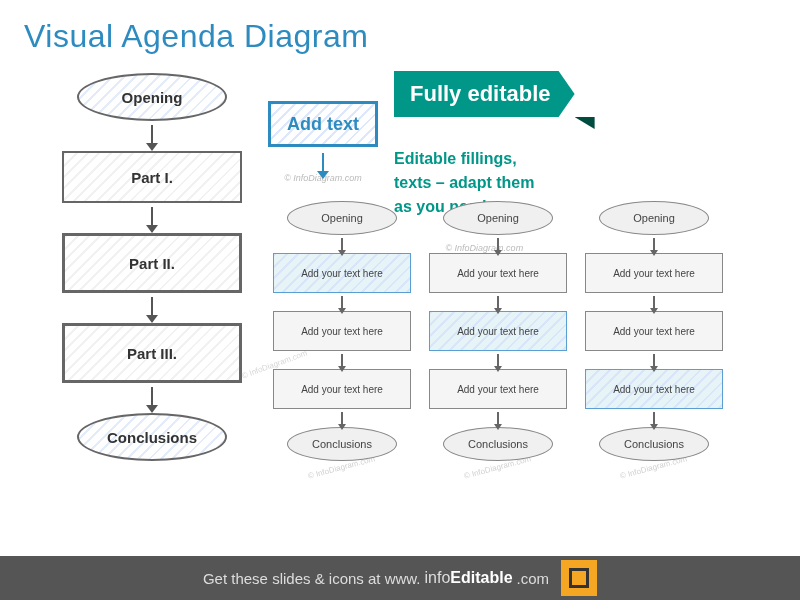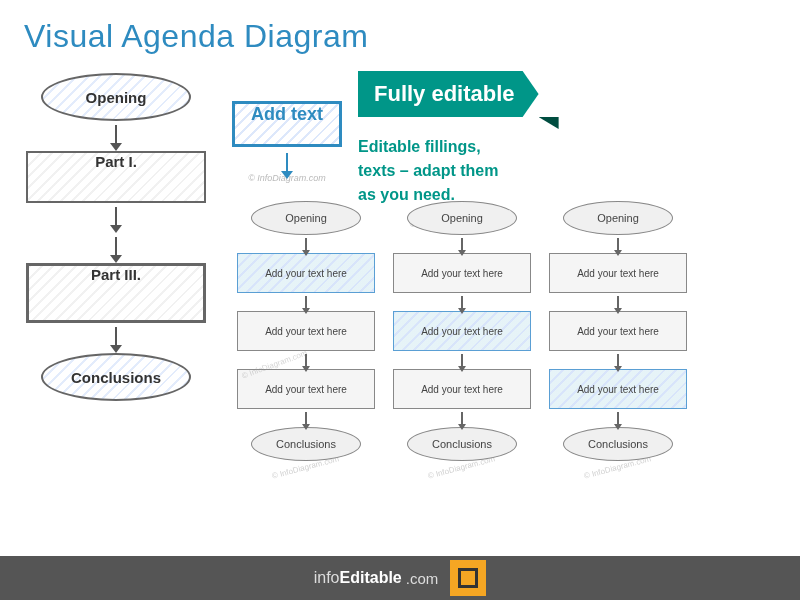--- a/index.html
+++ b/index.html
@@ -30,20 +30,21 @@
       font-weight: 300;
       letter-spacing: 0.5px;
     }
 
     
     .content {
       display: flex;
       flex: 1;
       padding: 0 16px 0 16px;
       gap: 16px;
+      margin-left: 36px;
     }
 
     
     .left-flow {
       width: 200px;
       display: flex;
       flex-direction: column;
       align-items: center;
       padding-top: 10px;
       gap: 0;
@@ -69,21 +70,21 @@
         transparent 2px,
         transparent 8px
       );
     }
 
     .flow-rect {
       width: 180px;
       min-height: 52px;
       border: 2.5px solid #666;
       display: flex;
-      align-items: flex-start;
+      align-items: center;
       justify-content: center;
       font-size: 15px;
       font-weight: 600;
       color: #333;
       background: repeating-linear-gradient(
         135deg,
         rgba(200,200,200,0.25) 0px,
         rgba(200,200,200,0.25) 2px,
         transparent 2px,
         transparent 8px
@@ -136,21 +137,21 @@
       flex-direction: column;
       align-items: center;
       padding-top: 30px;
     }
 
     .add-text-box {
       width: 110px;
       height: 46px;
       border: 3px solid #2e8bc0;
       display: flex;
-      align-items: flex-start;
+      align-items: center;
       justify-content: center;
       font-size: 18px;
       font-weight: 700;
       color: #2e8bc0;
       background: repeating-linear-gradient(
         135deg,
         rgba(100,149,237,0.22) 0px,
         rgba(100,149,237,0.22) 2px,
         transparent 2px,
         transparent 8px
@@ -355,20 +356,23 @@
       <div class="flow-ellipse">
         <span>Opening</span>
       </div>
       <div class="flow-arrow" style="margin: 4px 0 0 0;"></div>
       <div style="height:8px;"></div>
       <div class="flow-rect part1">
         <span>Part I.</span>
       </div>
       <div class="flow-arrow" style="margin: 4px 0 0 0;"></div>
       <div style="height:8px;"></div>
+      <div class="flow-rect part2">
+        <span>Part II.</span>
+      </div>
       <div class="flow-arrow" style="margin: 4px 0 0 0;"></div>
       <div style="height:8px;"></div>
       <div class="flow-rect part3">
         <span>Part III.</span>
       </div>
       <div class="flow-arrow" style="margin: 4px 0 0 0;"></div>
       <div style="height:8px;"></div>
       <div class="flow-ellipse">
         <span>Conclusions</span>
       </div>
@@ -381,21 +385,21 @@
 
         <div class="add-text-area">
           <div class="add-text-box">
             <span>Add text</span>
           </div>
           <div style="height:6px;"></div>
           <div class="add-text-arrow"></div>
           <div class="copyright">© InfoDiagram.com</div>
         </div>
 
-        <div style="display:flex; flex-direction:column; gap:10px; padding-top:0;">
+        <div style="display:flex; flex-direction:column; gap:22px; padding-top:0;">
           <div class="banner-wrapper">
             <div class="fully-editable-banner">
               <span>Fully editable</span>
             </div>
             <div class="banner-fold"></div>
           </div>
           <div class="editable-desc">Editable fillings, texts – adapt them as you need.</div>
           <div class="copyright">© InfoDiagram.com</div>
         </div>
       </div>
@@ -461,20 +465,21 @@
             </div>
             <div class="mini-ellipse">Conclusions</div>
             <div style="font-size: 8px; color: rgba(150, 150, 150, 0.45); transform: rotate(-15deg); margin-top: 2px;">© InfoDiagram.com</div>
           </div>
         </div>
 
     </div>
   </div>
 
   <div class="bottom-bar">
+    <span class="bottom-text">Get these slides &amp; icons at www.</span>
     <span class="bottom-brand">
       <span style="font-weight:400; color:#ddd;margin-top:24px;">info</span><span style="font-weight:700; color:white;">Editable</span>
     </span>
     <span class="bottom-text">.com</span>
     <div class="bottom-orange">
       <div class="bottom-orange-inner"></div>
     </div>
   </div>
 
 </div>

